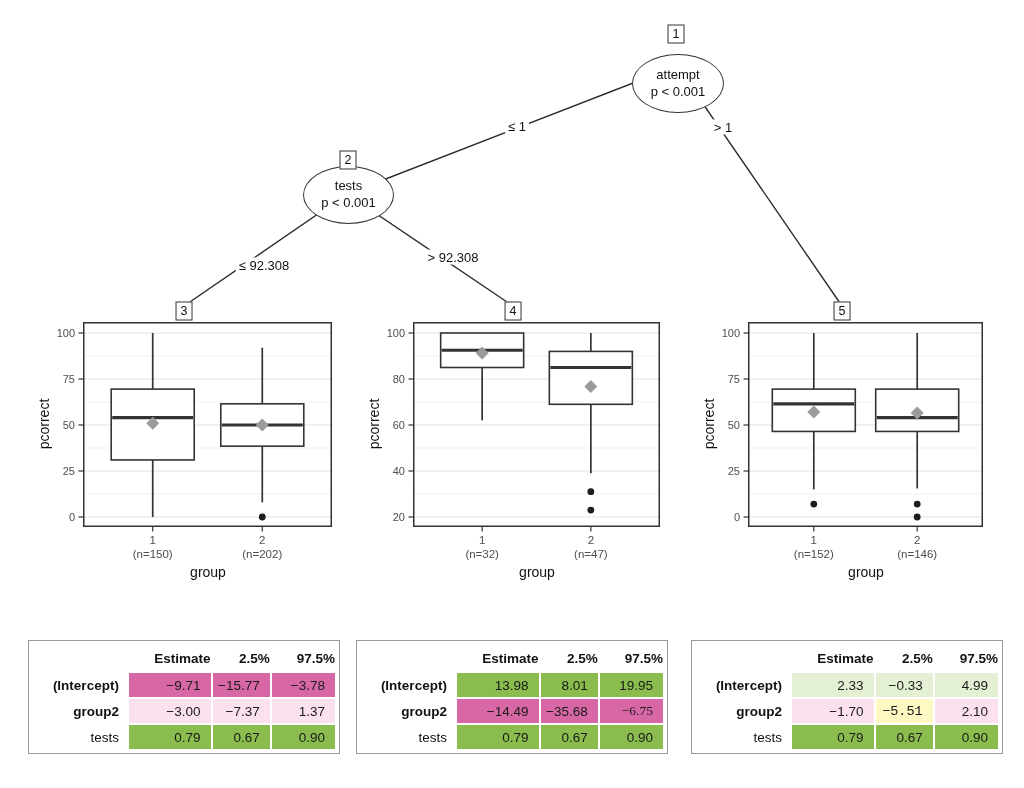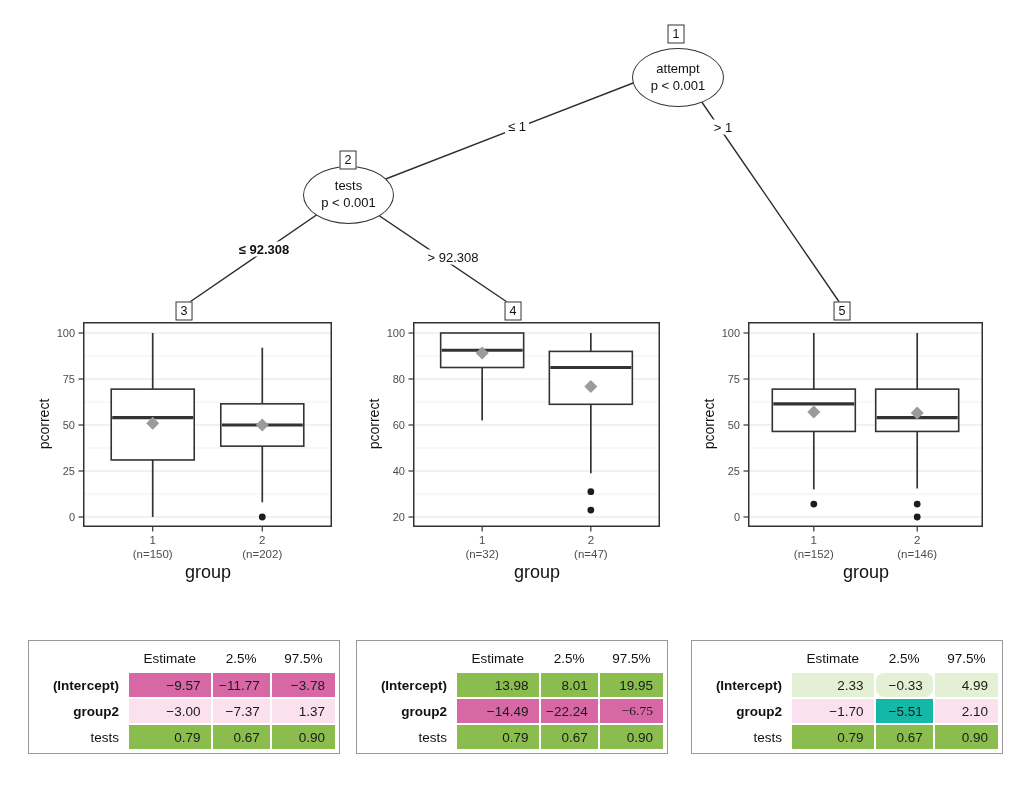--- a/index.html
+++ b/index.html
@@ -9,47 +9,47 @@
   .edges{position:absolute;left:0;top:0;pointer-events:none;}
   .ellipse{position:absolute;display:flex;flex-direction:column;align-items:center;
            justify-content:center;background:#fff;border:1.4px solid #333;border-radius:50%;
            font-size:13px;line-height:1.3;text-align:center;}
   .idbox{position:absolute;transform:translate(-50%,-50%);background:#fff;border:1.3px solid #333;
          font-size:12.5px;height:17px;line-height:16px;padding:0 4px;text-align:center;}
   .edgelabel{position:absolute;transform:translate(-50%,-50%);background:#fff;
              padding:0 3px;font-size:13px;white-space:nowrap;}
   .panel{position:absolute;}
   .ylab{position:absolute;transform:translate(-50%,-50%) rotate(-90deg);font-size:14px;white-space:nowrap;}
-  .xlab{position:absolute;transform:translate(-50%,-50%);font-size:18px;white-space:nowrap;}
+  .xlab{position:absolute;transform:translate(-50%,-50%);font-size:14px;white-space:nowrap;}
   .coef-table{position:absolute;width:306px;background:#fff;border:1px solid #9a9a9a;padding:2px;}
   .coef-table table{border-collapse:separate;border-spacing:2px;width:100%;table-layout:fixed;}
   .coef-table td{height:24px;font-size:13.5px;padding:0;}
-  .coef-table .hcell{font-weight:400;text-align:center;height:26px;}
+  .coef-table .hcell{font-weight:700;text-align:right;height:26px;}
   .coef-table .rlabel{text-align:right;padding-right:8px;background:#fff;margin-top:44px;}
   .coef-table .num{text-align:right;padding-right:10px;color:#1a1a1a;}
   .col-label{width:92px;}.col-est{width:80px;}.col-lo{width:56px;}.col-hi{width:62px;}
 </style>
 </head>
 <body>
 
 <div id="app">
 
   <svg class="edges" width="1024" height="788">
     <line x1="677" y1="66" x2="347" y2="194" stroke="#2b2b2b" stroke-width="1.4"></line>
     <line x1="677" y1="66" x2="842" y2="306" stroke="#2b2b2b" stroke-width="1.4"></line>
     <line x1="347" y1="194" x2="184" y2="306" stroke="#2b2b2b" stroke-width="1.4"></line>
     <line x1="347" y1="194" x2="513" y2="306" stroke="#2b2b2b" stroke-width="1.4"></line>
   </svg>
 
   <span class="edgelabel" style="left:517px;top:126px;">≤ 1</span>
   <span class="edgelabel" style="left:723px;top:127px;">&gt; 1</span>
-  <span class="edgelabel" style="left:264px;top:249px;font-weight:bold;">≤ 92.308</span>
+  <span class="edgelabel" style="left:264px;top:265px;">≤ 92.308</span>
   <span class="edgelabel" style="left:453px;top:257px;text-align:right;">&gt; 92.308</span>
 
-  <div class="ellipse" style="left:632px;top:48px;width:90px;height:57px;">
+  <div class="ellipse" style="left:632px;top:54px;width:90px;height:57px;">
     <div>attempt</div>
     <div>p &lt; 0.001</div>
   </div>
   <div class="ellipse" style="left:303px;top:166px;width:89px;height:56px;">
     <div>tests</div>
     <div>p &lt; 0.001</div>
   </div>
 
   <span class="idbox" style="left:676px;top:34px;">1</span>
   <span class="idbox" style="left:348px;top:160px;">2</span>
@@ -189,22 +189,22 @@
         </colgroup>
       <tbody>
           <tr>
         <td class="rlabel"></td>
         <td class="hcell">Estimate</td>
         <td class="hcell">2.5%</td>
         <td class="hcell">97.5%</td>
       </tr>
       <tr>
         <td class="rlabel" style="font-weight: 700;">(Intercept)</td>
-        <td class="num" style="background: rgb(215, 104, 165);">−9.57</td>
-        <td class="num" style="background: rgb(215, 104, 165);">−11.77</td>
+        <td class="num" style="background: rgb(215, 104, 165);">−9.71</td>
+        <td class="num" style="background: rgb(215, 104, 165);">−15.77</td>
         <td class="num" style="background: rgb(215, 104, 165);">−3.78</td>
       </tr>
       <tr>
         <td class="rlabel" style="font-weight: 700;">group2</td>
         <td class="num" style="background: rgb(251, 225, 238); margin-left: 32px;">−3.00</td>
         <td class="num" style="background: rgb(251, 225, 238);">−7.37</td>
         <td class="num" style="background: rgb(251, 225, 238);">1.37</td>
       </tr>
       <tr>
         <td class="rlabel" style="font-weight: 400;">tests</td>
@@ -233,21 +233,21 @@
       </tr>
       <tr>
         <td class="rlabel" style="font-weight: 700;">(Intercept)</td>
         <td class="num" style="background: rgb(138, 189, 78);">13.98</td>
         <td class="num" style="background: rgb(138, 189, 78);">8.01</td>
         <td class="num" style="background: rgb(138, 189, 78);">19.95</td>
       </tr>
       <tr>
         <td class="rlabel" style="font-weight: 700;">group2</td>
         <td class="num" style="background: rgb(215, 104, 165);">−14.49</td>
-        <td class="num" style="background: rgb(215, 104, 165);">−22.24</td>
+        <td class="num" style="background: rgb(215, 104, 165);">−35.68</td>
         <td class="num" style="background: rgb(215, 104, 165); font-family: Liberation Serif, serif;">−6.75</td>
       </tr>
       <tr>
         <td class="rlabel" style="font-weight: 400;">tests</td>
         <td class="num" style="background: rgb(138, 189, 78);">0.79</td>
         <td class="num" style="background: rgb(138, 189, 78);">0.67</td>
         <td class="num" style="background: rgb(138, 189, 78);">0.90</td>
       </tr>
     </tbody>
       </table>
@@ -264,27 +264,27 @@
       <tbody>
           <tr>
         <td class="rlabel"></td>
         <td class="hcell">Estimate</td>
         <td class="hcell">2.5%</td>
         <td class="hcell">97.5%</td>
       </tr>
       <tr>
         <td class="rlabel" style="font-weight: 700;">(Intercept)</td>
         <td class="num" style="background: rgb(228, 240, 211);">2.33</td>
-        <td class="num" style="background: rgb(228, 240, 211); border-radius: 8px;">−0.33</td>
+        <td class="num" style="background: rgb(228, 240, 211);">−0.33</td>
         <td class="num" style="background: rgb(228, 240, 211);">4.99</td>
       </tr>
       <tr>
         <td class="rlabel" style="font-weight: 700;">group2</td>
         <td class="num" style="background: rgb(251, 225, 238);">−1.70</td>
-        <td class="num" style="background: #14b8a6;">−5.51</td>
+        <td class="num" style="background: #fef9c3; font-family: Liberation Mono, monospace;">−5.51</td>
         <td class="num" style="background: rgb(251, 225, 238); margin-left: 8px;">2.10</td>
       </tr>
       <tr>
         <td class="rlabel" style="font-weight: 400;">tests</td>
         <td class="num" style="background: rgb(138, 189, 78);">0.79</td>
         <td class="num" style="background: rgb(138, 189, 78);">0.67</td>
         <td class="num" style="background: rgb(138, 189, 78);">0.90</td>
       </tr>
     </tbody>
       </table>

